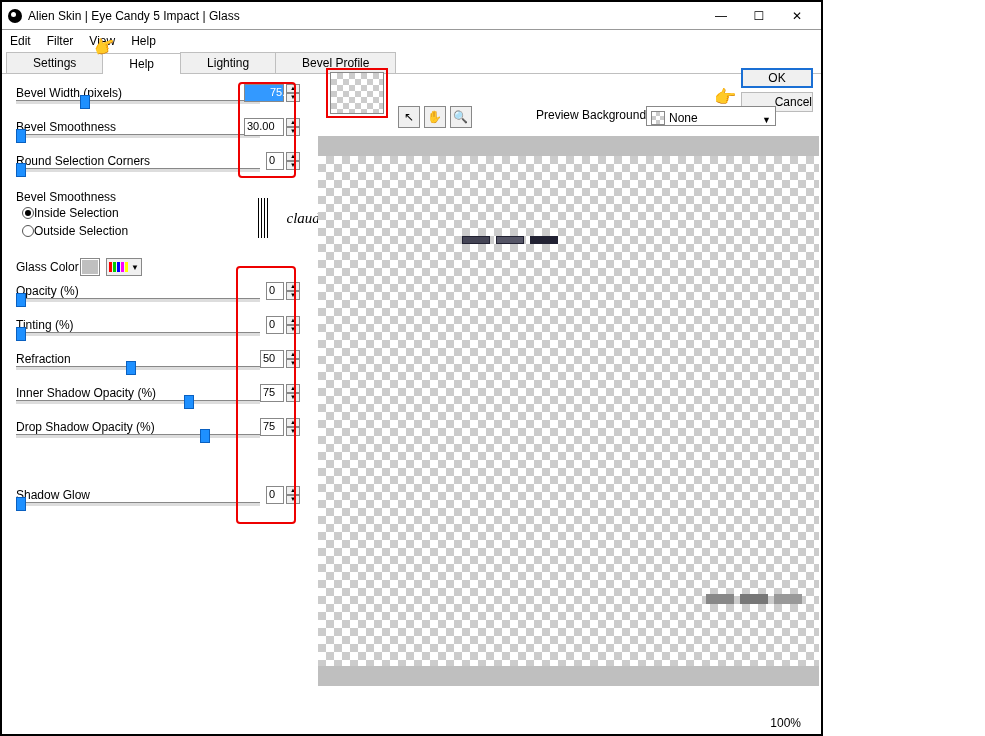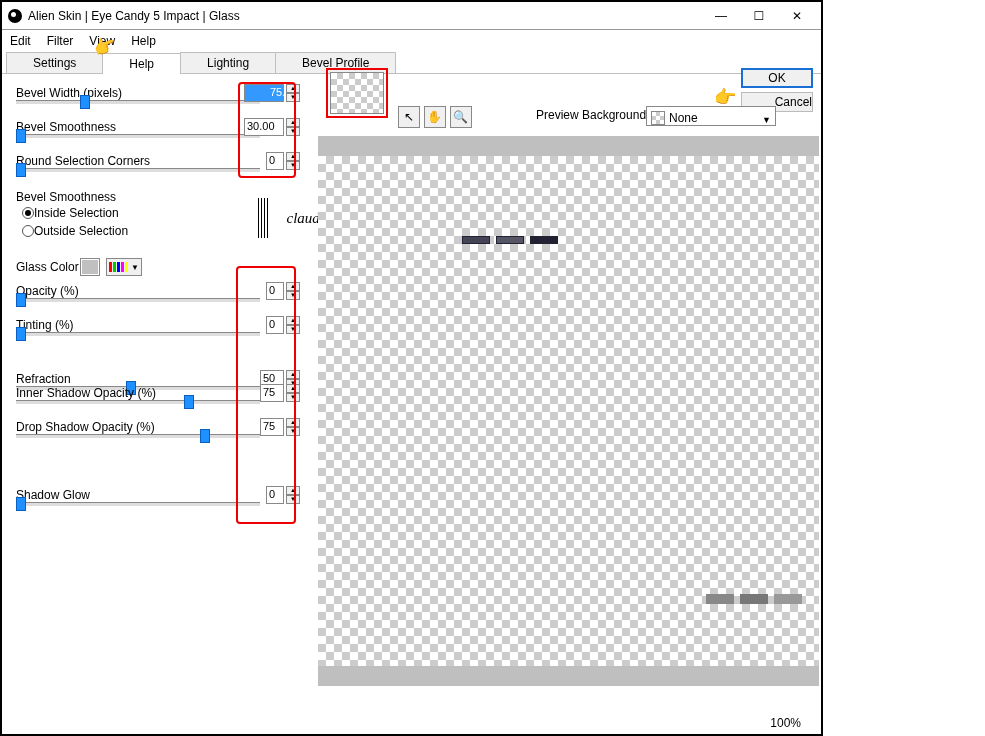--- a/index.html
+++ b/index.html
@@ -160,21 +160,21 @@
         <span class="lbl">Tinting (%)</span>
         <div class="track"></div>
         <div class="thumb" style="left:12px"></div>
         <div class="num" style="left:262px;width:18px">0</div>
         <div class="spin">
             <div>▲</div>
             <div>▼</div>
           </div>
       </div>
 
-      <div class="row" style="top:270px;position:absolute;width:100%;margin-top:20px;">
+      <div class="row" style="top:270px;position:absolute;width:100%;">
         <span class="lbl">Refraction</span>
         <div class="track"></div>
         <div class="thumb" style="left:122px"></div>
         <div class="num" style="left:256px;width:24px">50</div>
         <div class="spin">
             <div>▲</div>
             <div>▼</div>
           </div>
       </div>
 

